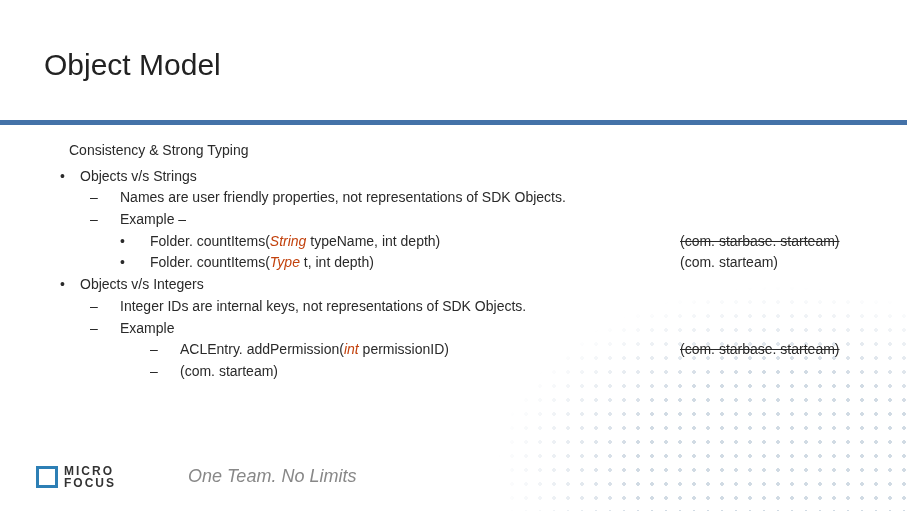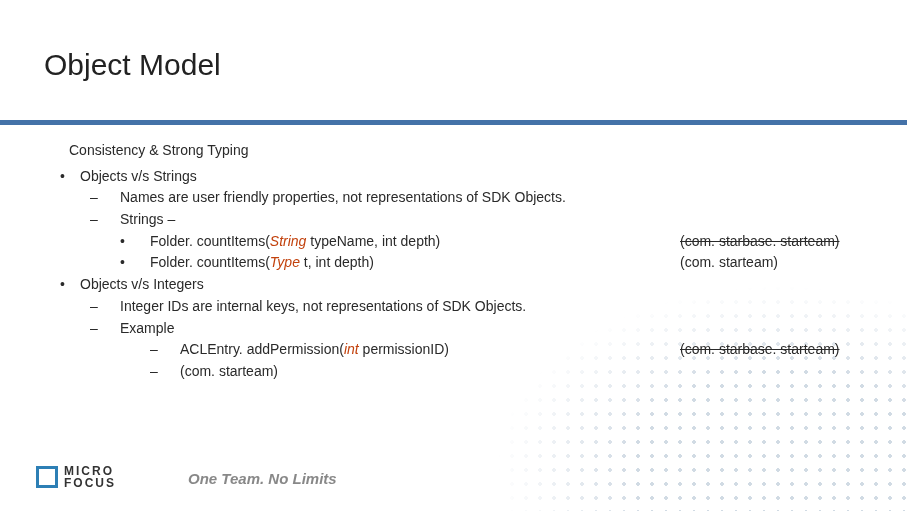--- a/index.html
+++ b/index.html
@@ -80,24 +80,23 @@
     font-weight: 700;
     font-size: 12px;
     letter-spacing: 2px;
     line-height: 1.0;
     color: #333;
   }
   .tagline {
     position: absolute;
     left: 188px;
     bottom: 24px;
-    font-size: 15px;
+    font-size: 18px;
     font-style: italic;
     color: #888;
-    font-weight: bold;
   }
   
   .bg-deco {
     position: absolute;
     right: 0;
     bottom: 0;
     width: 500px;
     height: 300px;
     pointer-events: none;
     opacity: 0.30;
@@ -121,21 +120,21 @@
   <div class="bullet-row">
     <div class="b1">•</div>
     <div class="btxt">Objects v/s Strings</div>
   </div>
   <div class="bullet-row">
     <div class="b2">–</div>
     <div class="btxt">Names are user friendly properties, not representations of SDK Objects.</div>
   </div>
   <div class="bullet-row">
     <div class="b2">–</div>
-    <div class="btxt">Strings –</div>
+    <div class="btxt">Example –</div>
   </div>
   <div class="bullet-row">
     <div class="b3">•</div>
     <div class="btxt code-line">
       <span class="code-left"><span>Folder. countItems(</span><span class="kw">String</span><span> typeName, int depth)</span></span>
       <span class="code-right strike">(com. starbase. starteam)</span>
     </div>
   </div>
   <div class="bullet-row">
     <div class="b3">•</div>

